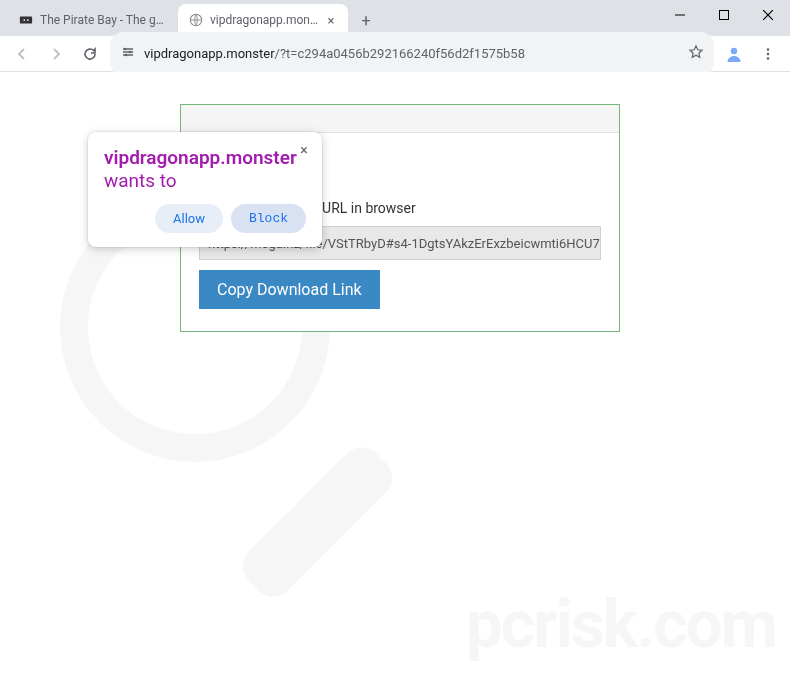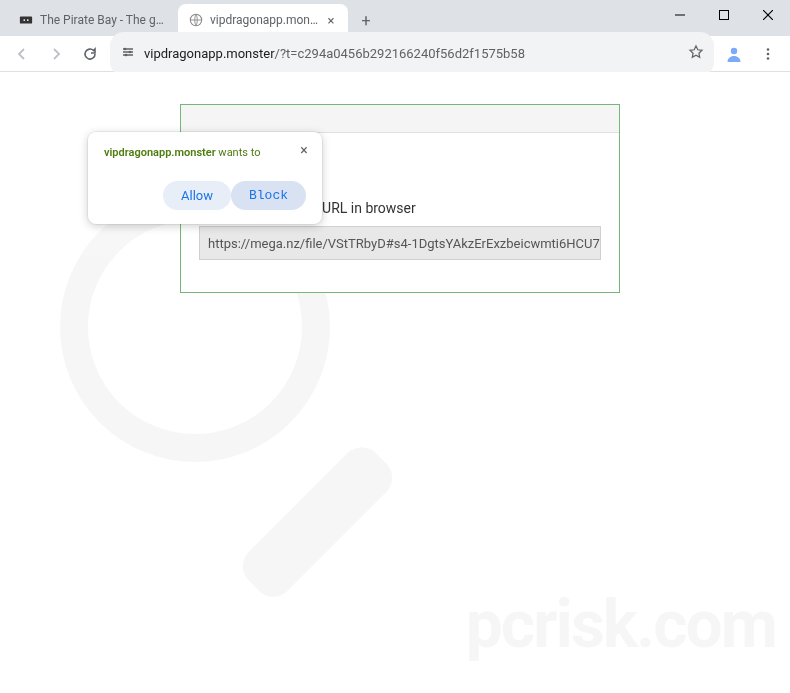--- a/index.html
+++ b/index.html
@@ -34,26 +34,26 @@
     .card { position: absolute; left: 180px; top: 32px; width: 440px; border: 1px solid #78b578; background: #fff; }
     .card-header { height: 28px; background: #f5f5f5; border-bottom: 1px solid #e0e0e0; }
     .card-body { padding: 14px 18px 22px 18px; }
     .year { color: #e85a2c; font-size: 28px; font-weight: 600; margin-bottom: 20px; }
     .instruction { font-size: 14px; color: #333; margin-bottom: 10px; }
     .url-field { width: 100%; height: 34px; background: #e8e8e8; border: 1px solid #d0d0d0; padding: 0 8px; font-size: 13px; color: #555; display: flex; align-items: center; white-space: nowrap; overflow: hidden; margin-bottom: 10px; }
     .copy-btn { background: #3a88c4; color: #fff; border: none; padding: 10px 18px; font-size: 16px; cursor: pointer; }
     
     
     .notif-popup { position: absolute; left: 88px; top: 60px; width: 234px; background: #fff; border-radius: 8px; box-shadow: 0 2px 10px rgba(0,0,0,0.2), 0 0 0 1px rgba(0,0,0,0.05); padding: 14px 16px 14px 16px; z-index: 100; }
-    .notif-title { font-size: 11px; color: #4d7c0f; margin-bottom: 22px; }
+    .notif-title { font-size: 19px; color: #a21caf; margin-bottom: 12px; }
     .notif-title b { font-weight: 600; }
     .notif-close { position: absolute; right: 10px; top: 10px; width: 16px; height: 16px; display: flex; align-items: center; justify-content: center; color: #5f6368; font-size: 14px; cursor: pointer; }
     .notif-row { display: flex; align-items: center; gap: 12px; font-size: 13px; color: #3c4043; margin-bottom: 18px; }
     .bell-icon { width: 16px; height: 16px; }
-    .notif-actions { display: flex; justify-content: flex-end; gap: 0; }
+    .notif-actions { display: flex; justify-content: flex-end; gap: 8px; }
     .notif-btn { border: none; border-radius: 16px; padding: 7px 18px; font-size: 13px; cursor: pointer; }
     .notif-btn.allow { background: #e8eef7; color: #1a73e8; }
     .notif-btn.block { background: #d9e2f3; color: #1a73e8; font-weight: 500; font-family: Liberation Mono, monospace; }
     
     
     .watermark { position: absolute; left: 0; top: 0; width: 100%; height: 100%; pointer-events: none; opacity: 0.05; z-index: 1; }
     .wm-circle { position: absolute; border: 28px solid #666; border-radius: 50%; }
     .wm-handle { position: absolute; background: #666; transform: rotate(45deg); }
     .wm-text { position: absolute; right: 14px; bottom: 30px; font-size: 66px; font-weight: 700; color: #666; letter-spacing: -2px; white-space: nowrap; }
   </style>
@@ -159,20 +159,21 @@
     <div class="wm-handle" style="left:290px; top:360px; width:55px; height:180px; border-radius:20px;"></div>
     <div class="wm-text">pcrisk.com</div>
   </div>
 
   <div class="card" style="z-index:2;">
     <div class="card-header"></div>
     <div class="card-body">
       <div class="year">2025</div>
       <div class="instruction">Copy and paste the URL in browser</div>
       <div class="url-field">https://mega.nz/file/VStTRbyD#s4-1DgtsYAkzErExzbeicwmti6HCU7e_7GmQ7</div>
+      <button class="copy-btn">Copy Download Link</button>
     </div>
   </div>
 
   <div class="notif-popup" style="z-index:10;">
     <div class="notif-close">×</div>
     <div class="notif-title">
       <b>vipdragonapp.monster</b> <span>wants to</span>
     </div>
     <div class="notif-actions">
       <button class="notif-btn allow">Allow</button>

